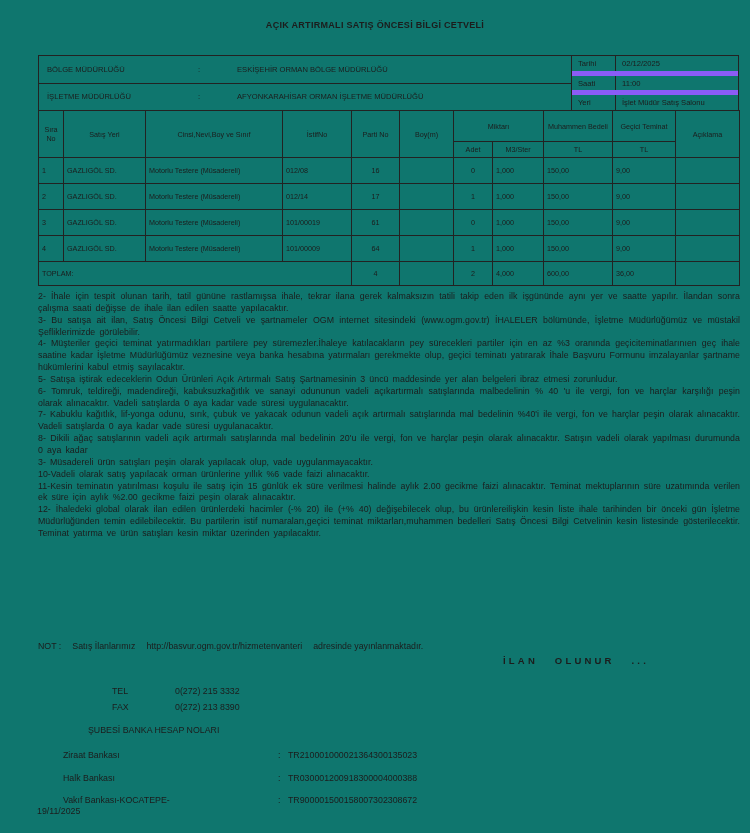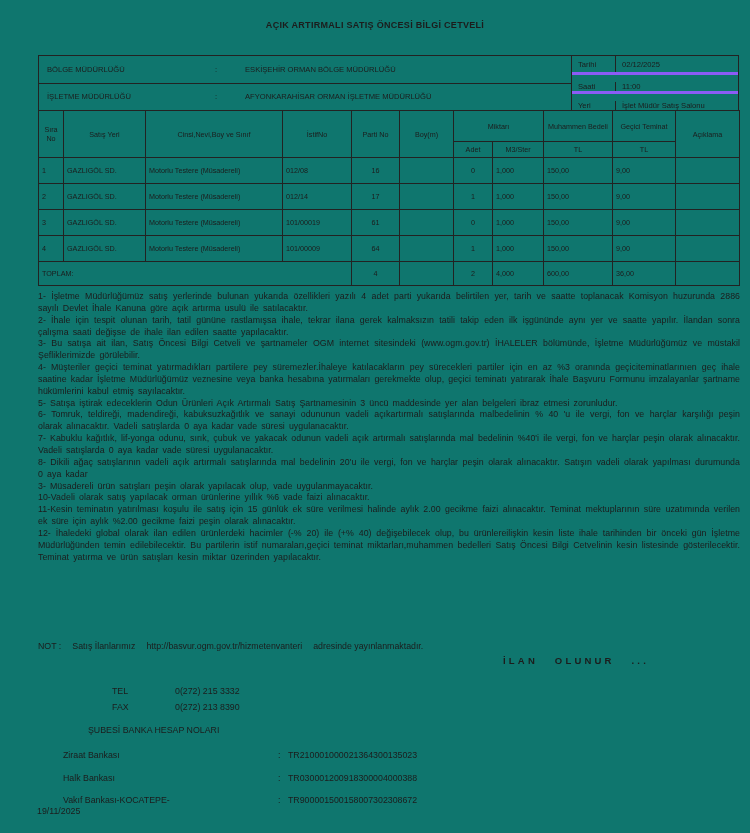--- a/index.html
+++ b/index.html
@@ -15,28 +15,28 @@
   .title {
     position: absolute; top: 20px; left: 0; width: 100%;
     text-align: center; font-size: 9px; font-weight: 700; letter-spacing: .3px;
   }
   
   .meta {
     position: absolute; left: 38px; top: 55px; width: 701px; height: 56px;
     border: 1px solid #222; display: flex; font-size: 7.6px;
   }
   .meta-left { width: 532px; display: flex; flex-direction: column; }
-  .meta-left-row { flex: 1; display: flex; align-items: center; gap: 17px; }
+  .meta-left-row { flex: 1; display: flex; align-items: center; }
   .meta-left-row.first { border-bottom: 1px solid #222; }
   .ml-label { width: 152px; padding-left: 8px; }
   .ml-colon { width: 16px; text-align: center; }
-  .ml-value { flex: 1; padding-left: 4px; }
+  .ml-value { flex: 1; padding-left: 4px; margin-left: 26px; }
   .meta-right { flex: 1; border-left: 1px solid #222; display: flex; flex-direction: column; }
   .meta-right-row { flex: 1; display: flex; align-items: stretch; }
-  .meta-right-row + .meta-right-row { border-top: 3px solid #8b5cf6; align-items: flex-end; }
+  .meta-right-row + .meta-right-row { border-top: 5px solid #8b5cf6; }
   .mr-label { width: 44px; padding-left: 6px; border-right: 1px solid #222; display:flex; align-items:center; }
   .mr-value { flex: 1; padding-left: 6px; display:flex; align-items:center; }
   
   table.main {
     position: absolute; left: 38px; top: 110px; width: 701px;
     border-collapse: collapse; table-layout: fixed; font-size: 7.2px; padding-left: 23px;
   }
   table.main th, table.main td {
     border: 1px solid #222; font-weight: 400; padding: 0 3px; overflow: hidden;
   }
@@ -208,21 +208,20 @@
       <td class="ac">2</td>
       <td class="ar">4,000</td>
       <td class="ar">600,00</td>
       <td class="ar">36,00</td>
       <td class="ac"></td>
     </tr>
   </tbody>
     </table>
 
   <div class="terms">
-    <p>1- İşletme Müdürlüğümüz satış yerlerinde bulunan yukarıda özellikleri yazılı 4 adet parti yukarıda belirtilen yer, tarih ve saatte toplanacak Komisyon huzurunda 2886 sayılı Devlet İhale Kanuna göre açık artırma usulü ile satılacaktır.</p>
     <p>2- İhale için tespit olunan tarih, tatil gününe rastlamışsa ihale, tekrar ilana gerek kalmaksızın tatili takip eden ilk işgününde aynı yer ve saatte yapılır. İlandan sonra çalışma saati değişse de ihale ilan edilen saatte yapılacaktır.</p>
     <p>3- Bu satışa ait ilan, Satış Öncesi Bilgi Cetveli ve şartnameler OGM internet sitesindeki (www.ogm.gov.tr) İHALELER bölümünde, İşletme Müdürlüğümüz ve müstakil Şefliklerimizde görülebilir.</p>
     <p>4- Müşteriler geçici teminat yatırmadıkları partilere pey süremezler.İhaleye katılacakların pey sürecekleri partiler için en az %3 oranında geçiciteminatlarınıen geç ihale saatine kadar İşletme Müdürlüğümüz veznesine veya banka hesabına yatırmaları gerekmekte olup, geçici teminatı yatırarak İhale Başvuru Formunu imzalayanlar şartname hükümlerini kabul etmiş sayılacaktır.</p>
     <p>5- Satışa iştirak edeceklerin Odun Ürünleri Açık Artırmalı Satış Şartnamesinin 3 üncü maddesinde yer alan belgeleri ibraz etmesi zorunludur.</p>
     <p>6- Tomruk, teldireği, madendireği, kabuksuzkağıtlık ve sanayi odununun vadeli açıkartırmalı satışlarında malbedelinin % 40 'u ile vergi, fon ve harçlar karşılığı peşin olarak alınacaktır. Vadeli satışlarda 0 aya kadar vade süresi uygulanacaktır.</p>
     <p>7- Kabuklu kağıtlık, lif-yonga odunu, sırık, çubuk ve yakacak odunun vadeli açık artırmalı satışlarında mal bedelinin %40'i ile vergi, fon ve harçlar peşin olarak alınacaktır. Vadeli satışlarda 0 aya kadar vade süresi uygulanacaktır.</p>
     <p>8- Dikili ağaç satışlarının vadeli açık artırmalı satışlarında mal bedelinin 20'u ile vergi, fon ve harçlar peşin olarak alınacaktır. Satışın vadeli olarak yapılması durumunda 0 aya kadar</p>
     <p>3- Müsadereli ürün satışları peşin olarak yapılacak olup, vade uygulanmayacaktır.</p>
     <p>10-Vadeli olarak satış yapılacak orman ürünlerine yıllık %6 vade faizi alınacaktır.</p>
     <p>11-Kesin teminatın yatırılması koşulu ile satış için 15 günlük ek süre verilmesi halinde aylık 2.00 gecikme faizi alınacaktır. Teminat mektuplarının süre uzatımında verilen ek süre için aylık %2.00 gecikme faizi peşin olarak alınacaktır.</p>

